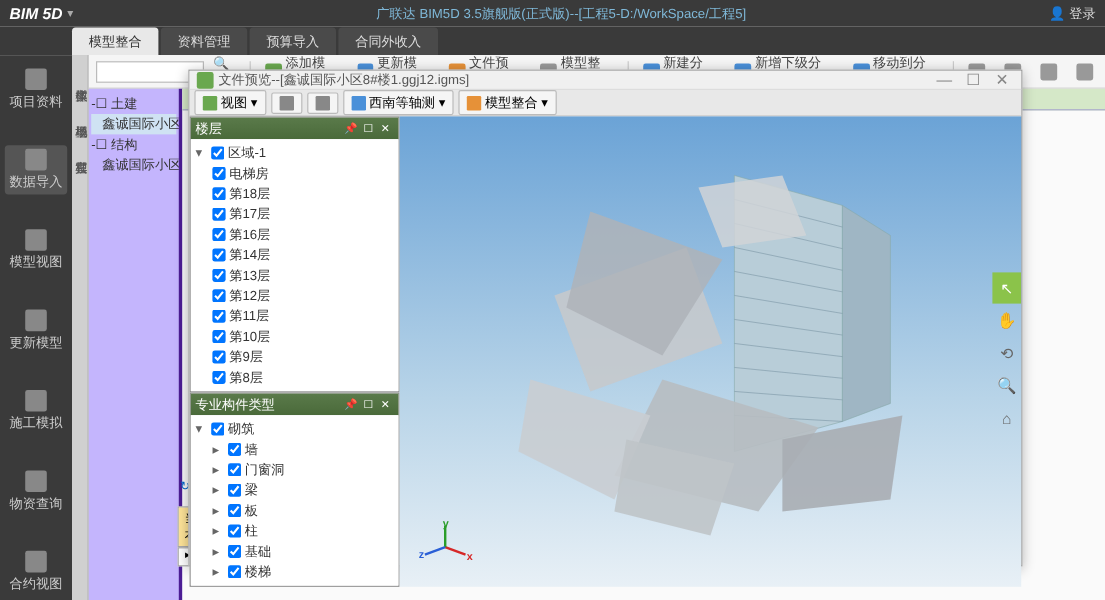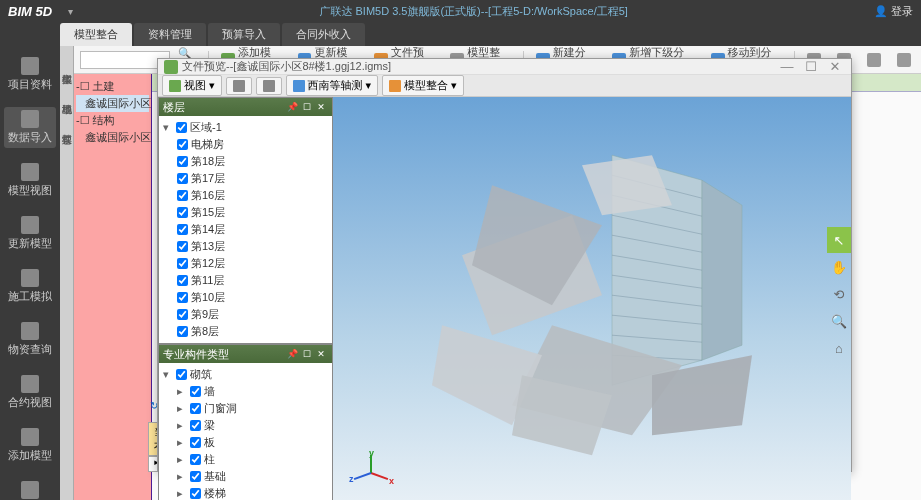--- a/index.html
+++ b/index.html
@@ -1,32 +1,32 @@
 <!DOCTYPE html>
 <html><head>
 <meta charset="utf-8">
 <style>
 * { margin: 0; padding: 0; box-sizing: border-box; font-family: "Microsoft YaHei", Arial, sans-serif; font-size: 11px; }
 html, body { width: 921px; height: 500px; overflow: hidden; background: #e8e8e8; }
 
 
 .titlebar { height: 22px; background: #3a3a3a; color: #fff; display: flex; align-items: center; padding: 0 8px; }
-.titlebar .logo { color: #fff; font-style: italic; font-weight: bold; font-size: 13px; margin-right: 16px; }
+.titlebar .logo { color: #fff; font-style: italic; font-weight: bold; font-size: 13px; margin-right: 4px; }
 .titlebar .logo-suffix { color: #aaa; font-size: 10px; }
 .titlebar .title-text { flex: 1; text-align: center; color: #7fb8d8; font-size: 11px; }
 .titlebar .right-area { color: #ddd; font-size: 11px; text-align: right; }
 
 
 .main-tabs { height: 24px; background: #3a3a3a; display: flex; align-items: flex-end; padding-left: 60px; gap: 2px; }
 .main-tabs .tab { padding: 4px 14px; background: #4a4a4a; color: #ddd; border-radius: 3px 3px 0 0; cursor: pointer; }
 .main-tabs .tab.active { background: #e8e8e8; color: #333; }
 
 
 .app-body { display: flex; height: calc(500px - 46px); }
-.left-nav { width: 60px; background: #3a3a3a; display: flex; flex-direction: column; align-items: center; padding-top: 8px; gap: 12px; }
+.left-nav { width: 60px; background: #3a3a3a; display: flex; flex-direction: column; align-items: center; padding-top: 8px; gap: 26px; }
 .left-nav .nav-item { width: 52px; text-align: center; color: #ccc; font-size: 10px; cursor: pointer; padding: 3px 0; }
 .left-nav .nav-item .nicon { width: 18px; height: 18px; margin: 0 auto 2px; background: #888; border-radius: 2px; }
 .left-nav .nav-item.active { background: #555; border-radius: 3px; }
 
 
 .vstrip { width: 14px; background: #d0d0d0; border-right: 1px solid #aaa; display: flex; flex-direction: column; align-items: center; padding-top: 20px; gap: 30px; }
 .vstrip span { writing-mode: vertical-rl; font-size: 10px; color: #555; }
 
 
 .workspace { flex: 1; background: #fff; position: relative; display: flex; flex-direction: column; }
@@ -36,21 +36,21 @@
 .toolbar .searchbox { width: 90px; height: 18px; border: 1px solid #bbb; background: #fff; }
 .toolbar .tbtn { display: flex; align-items: center; gap: 3px; padding: 2px 4px; cursor: pointer; color: #444; }
 .toolbar .tbtn .ticon { width: 14px; height: 14px; background: #6aa84f; border-radius: 2px; }
 .toolbar .tbtn .ticon.blue { background: #4a90d9; }
 .toolbar .tbtn .ticon.orange { background: #e69138; }
 .toolbar .tbtn .ticon.gray { background: #999; }
 .toolbar .sep { width: 1px; height: 18px; background: #ccc; }
 
 
 .content-row { flex: 1; display: flex; position: relative; }
-.tree-col { width: 78px; border-right: 1px solid #4c1d95; background: #fca5a5; padding: 4px 2px; overflow: hidden; }
+.tree-col { width: 78px; border-right: 3px solid #4c1d95; background: #c4b5fd; padding: 4px 2px; overflow: hidden; }
 .tree-col .tline { white-space: nowrap; color: #333; padding: 1px 0; }
 .tree-col .tline.sel { background: #cfe2f3; }
 
 
 .preview-window { position: absolute; left: 157px; top: 58px; width: 695px; height: 414px; background: #fff; border: 1px solid #999; box-shadow: 0 2px 10px rgba(0,0,0,0.3); z-index: 50; display: flex; flex-direction: column; }
 .pw-title { height: 22px; background: #f0f0f0; display: flex; align-items: center; padding: 0 6px; gap: 4px; border-bottom: 1px solid #ddd; }
 .pw-title .pw-icon { width: 14px; height: 14px; background: #6aa84f; border-radius: 2px; }
 .pw-title .pw-text { flex: 1; color: #555; font-size: 11px; }
 .pw-title .pw-ctl { width: 20px; text-align: center; color: #888; cursor: pointer; font-size: 13px; }
 
@@ -260,24 +260,20 @@
               <div class="chk-row l1">
                 <input type="checkbox" checked="" style="">
                 <span>第17层</span>
               </div>
               <div class="chk-row l1">
                 <input type="checkbox" checked="" style="">
                 <span>第16层</span>
               </div>
               <div class="chk-row l1">
                 <input type="checkbox" checked="" style="">
-                <span>第15层</span>
-              </div>
-              <div class="chk-row l1">
-                <input type="checkbox" checked="" style="">
                 <span>第14层</span>
               </div>
               <div class="chk-row l1">
                 <input type="checkbox" checked="" style="">
                 <span>第13层</span>
               </div>
               <div class="chk-row l1">
                 <input type="checkbox" checked="" style="">
                 <span>第12层</span>
               </div>

